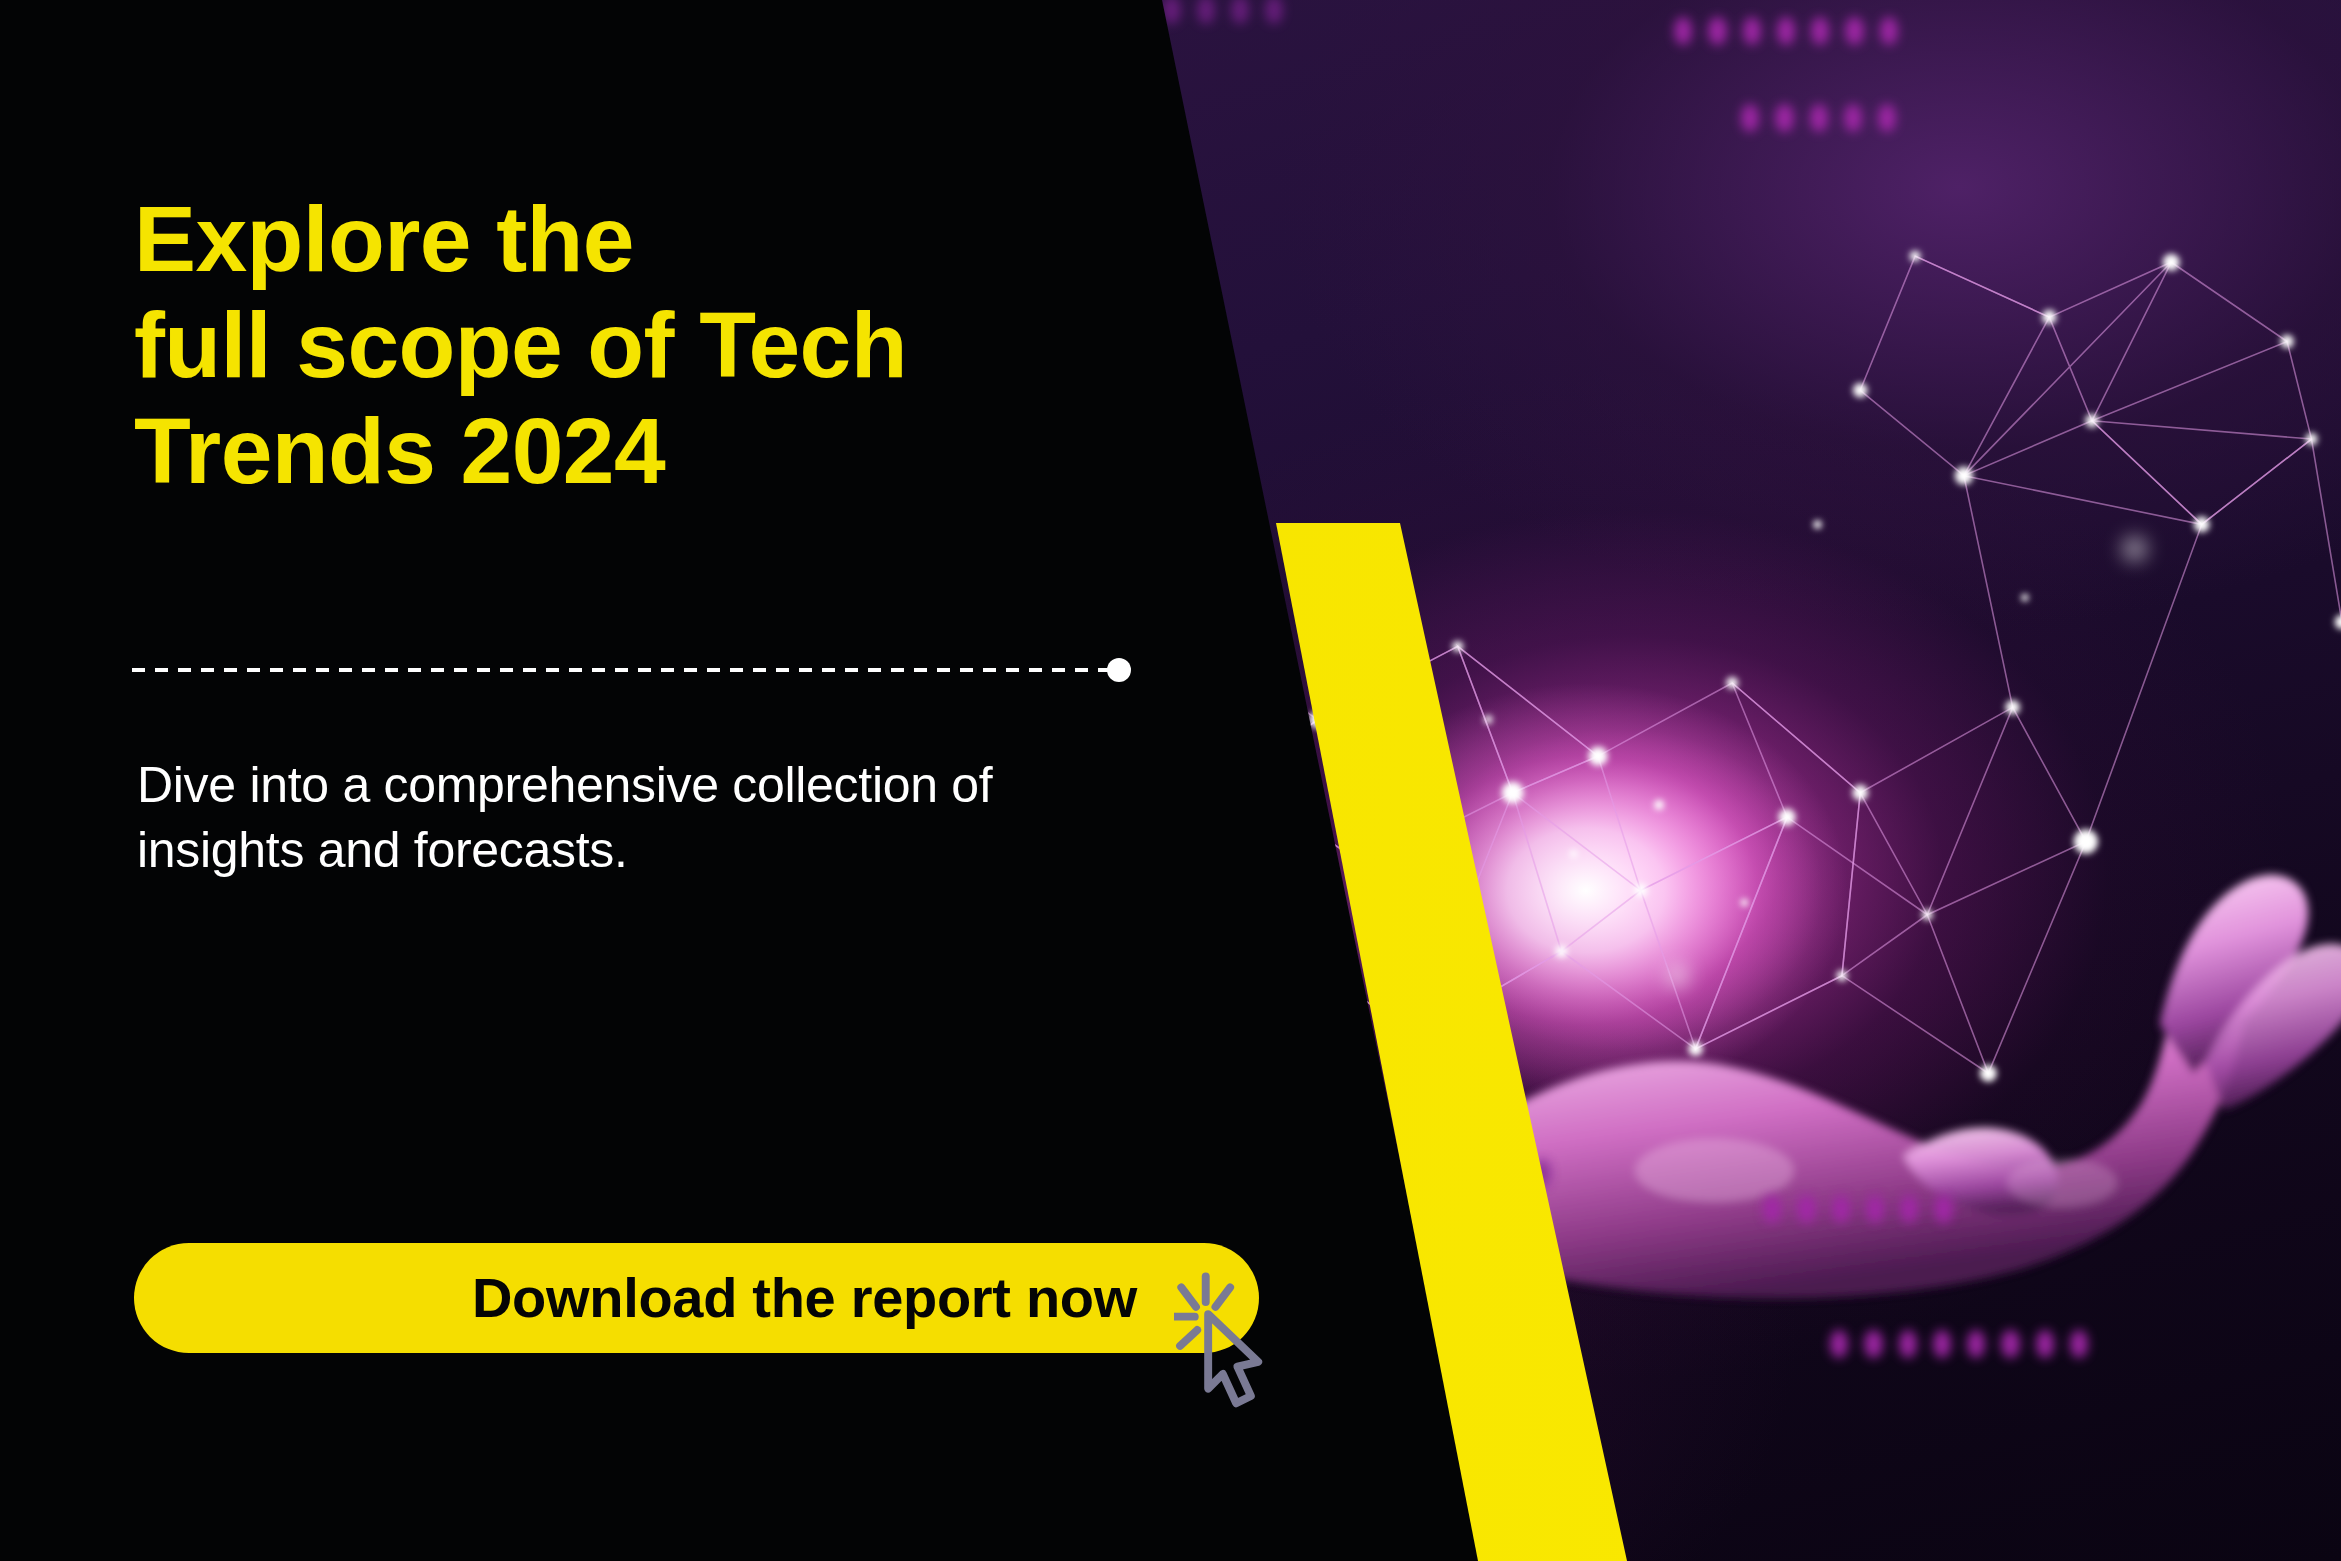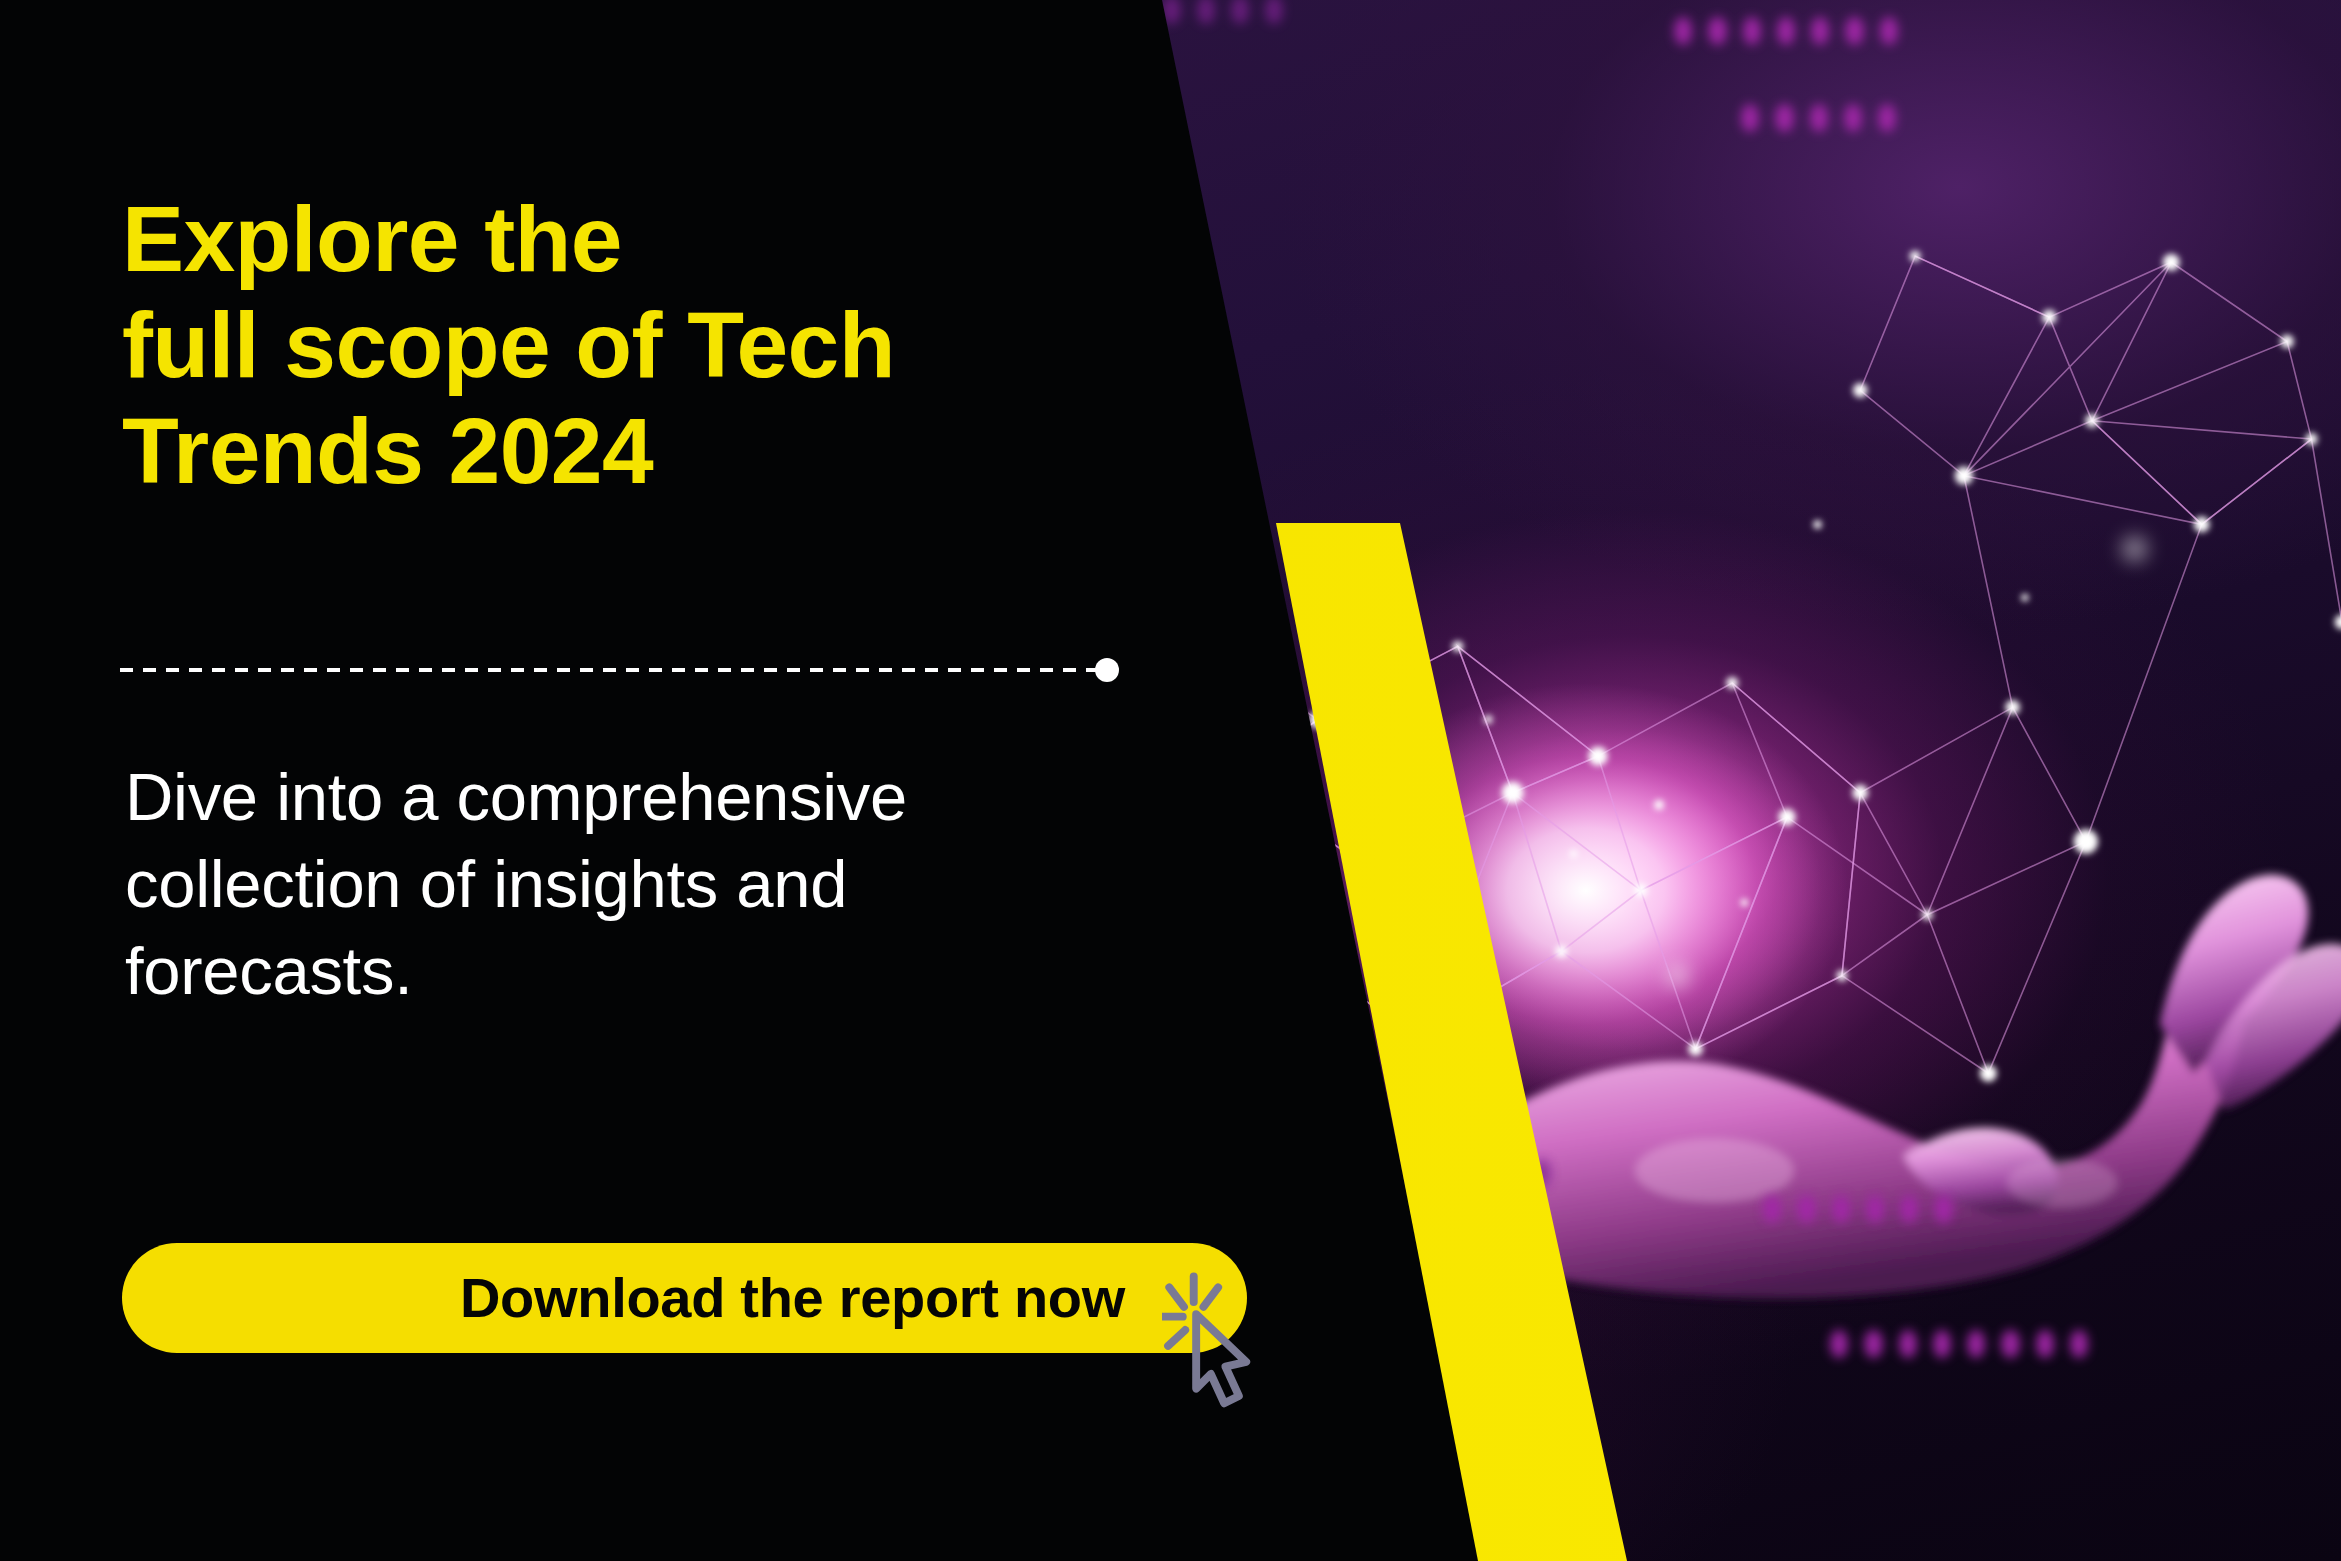--- a/index.html
+++ b/index.html
@@ -54,21 +54,21 @@
     z-index:6;pointer-events:none;
   }
   #ybar .slab{
     position:absolute;inset:0;
     background:linear-gradient(100deg,#d8c400 0%,#ecdc00 22%,#f7e500 55%,#f9e800 100%);
     clip-path:polygon(1276px 523px, 1400px 523px, 1627px 1561px, 1478px 1561px);
   }
 
   
   #content{
-    position:absolute;left:0;top:0;width:1159px;height:1561px;
+    position:absolute;left:12px;top:0;width:1159px;height:1561px;
     z-index:10;
     padding:0 0 0 122px;
   }
 
   #headline{
     position:absolute;left:122px;top:186px;
     margin:0;
     font-size:93px;
     line-height:1.14;
     font-weight:700;
@@ -86,21 +86,21 @@
     background:repeating-linear-gradient(to right,#ffffff 0px,#ffffff 13.4px,rgba(0,0,0,0) 13.4px,rgba(0,0,0,0) 23px);
   }
   #divider .knob{
     position:absolute;left:975px;top:-2.4px;width:24.4px;height:24.4px;
     border-radius:50%;background:#ffffff;
   }
 
   #subcopy{
     position:absolute;left:125px;top:753px;
     margin:0;width:951px;
-    font-size:67px;
+    font-size:50px;
     line-height:1.30;
     font-weight:400;
     color:#ffffff;
     letter-spacing:-0.3px;
   }
 
   
   #cta-wrap{
     position:absolute;left:122px;top:1243px;
     width:1159px;height:152px;

